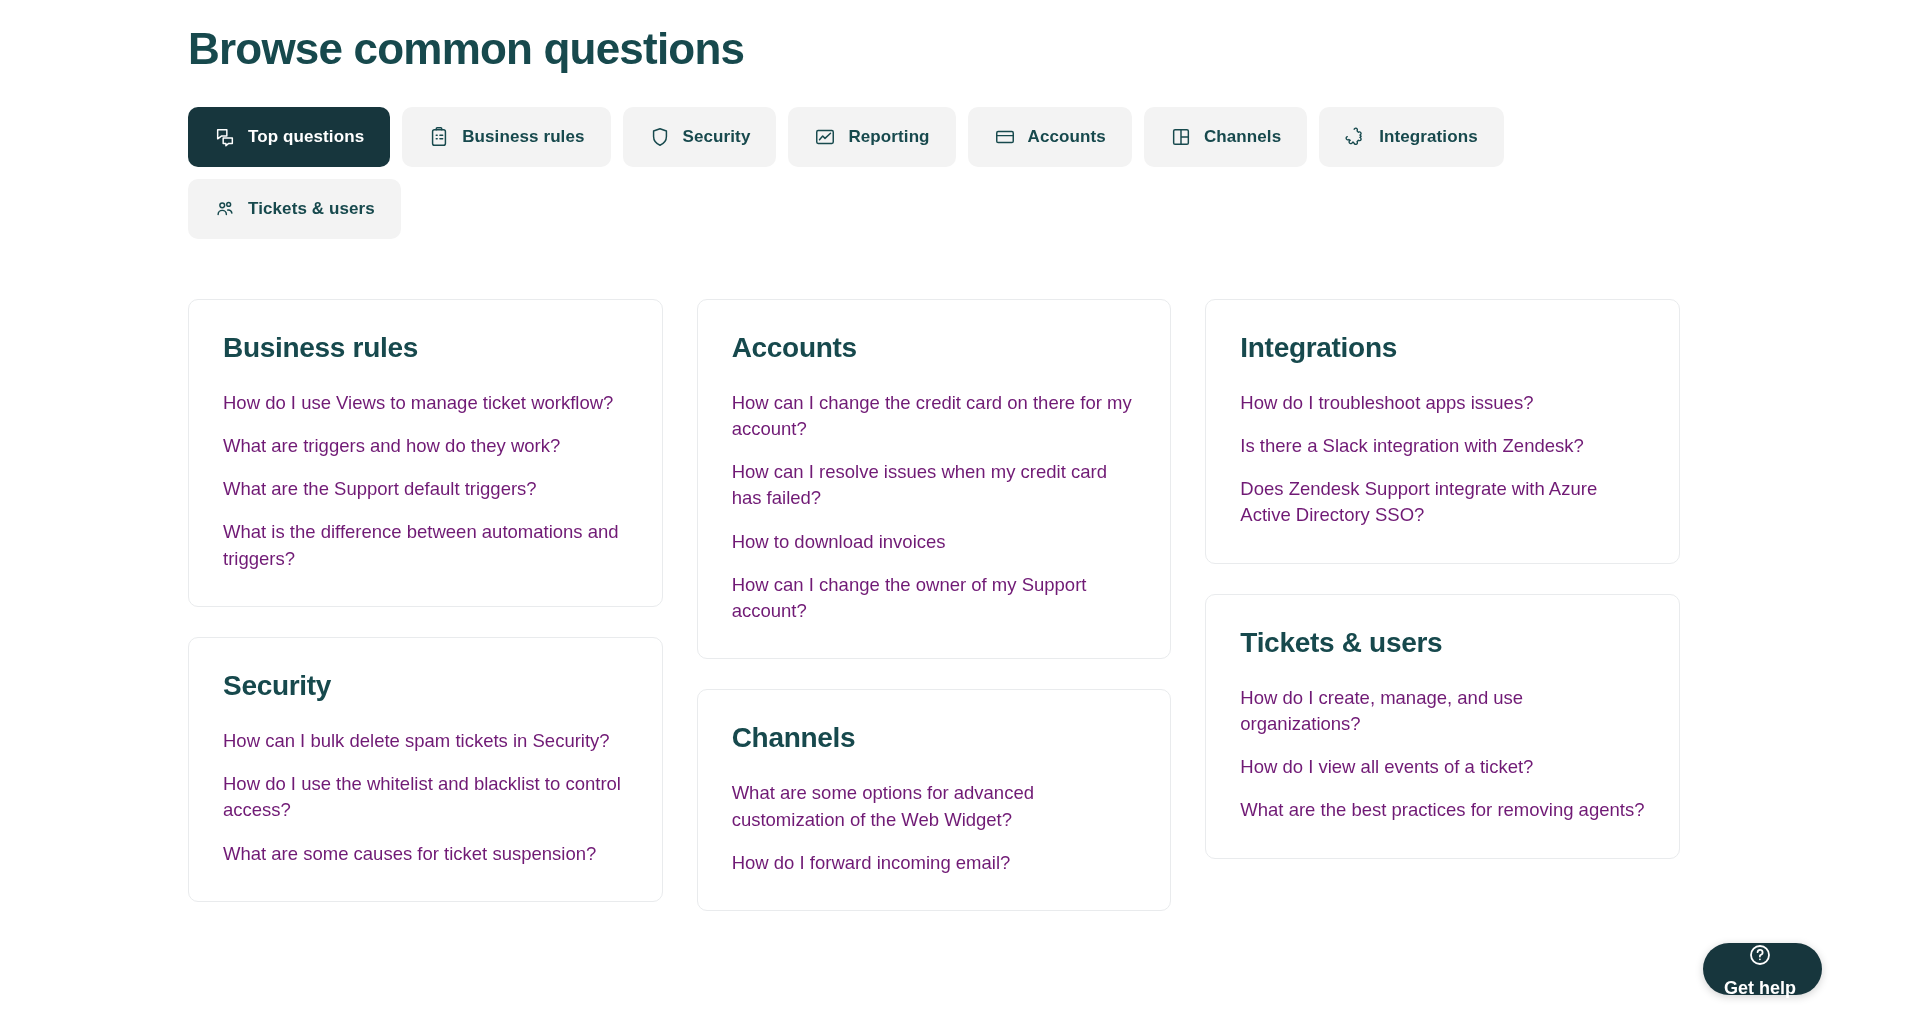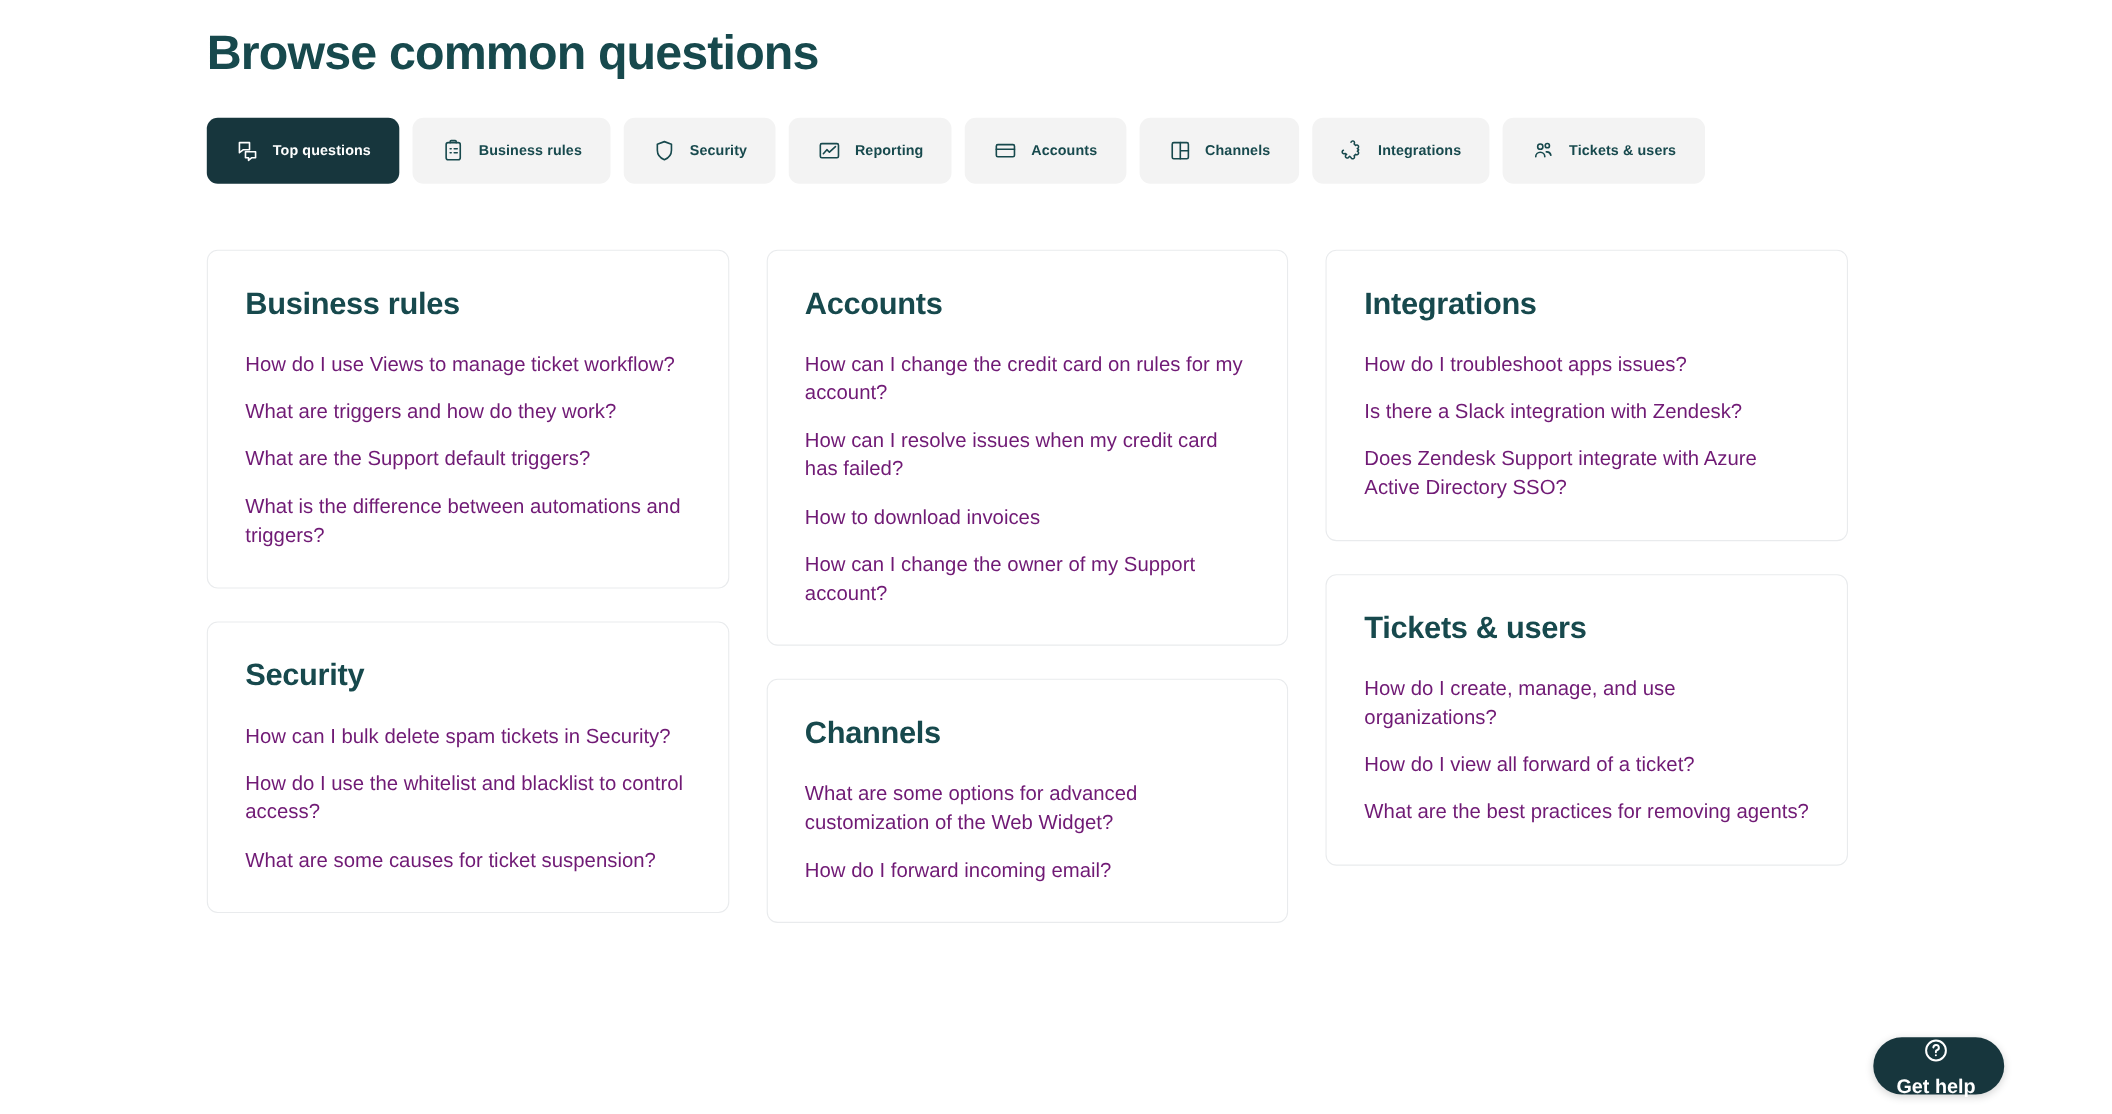--- a/index.html
+++ b/index.html
@@ -41,21 +41,21 @@
 
   .tab {
     display: flex;
     align-items: center;
     gap: 12px;
     height: 60px;
     padding: 0 26px;
     border-radius: 10px;
     background: #f3f3f3;
     color: #17494d;
-    font-size: 13px;
+    font-size: 17px;
     font-weight: 700;
     letter-spacing: 0.1px;
     cursor: pointer;
     border: none;
     white-space: nowrap;
   }
 
   .tab.active {
     background: #17363d;
     color: #ffffff;
@@ -245,21 +245,21 @@
         </div>
       </div>
 
     </div>
 
     <div class="col">
 
       <div class="card">
         <div class="card-title">Accounts</div>
         <div class="card-links">
-          <a class="card-link">How can I change the credit card on rules for my account?</a>
+          <a class="card-link">How can I change the credit card on there for my account?</a>
           <a class="card-link">How can I resolve issues when my credit card has failed?</a>
           <a class="card-link">How to download invoices</a>
           <a class="card-link">How can I change the owner of my Support account?</a>
         </div>
       </div>
 
       <div class="card">
         <div class="card-title">Channels</div>
         <div class="card-links">
           <a class="card-link">What are some options for advanced customization of the Web Widget?</a>
@@ -277,21 +277,21 @@
           <a class="card-link">How do I troubleshoot apps issues?</a>
           <a class="card-link">Is there a Slack integration with Zendesk?</a>
           <a class="card-link">Does Zendesk Support integrate with Azure Active Directory SSO?</a>
         </div>
       </div>
 
       <div class="card">
         <div class="card-title">Tickets &amp; users</div>
         <div class="card-links">
           <a class="card-link">How do I create, manage, and use organizations?</a>
-          <a class="card-link">How do I view all forward of a ticket?</a>
+          <a class="card-link">How do I view all events of a ticket?</a>
           <a class="card-link">What are the best practices for removing agents?</a>
         </div>
       </div>
 
     </div>
 
   </div>
 
   <button class="get-help">
     <span class="help-icon">

